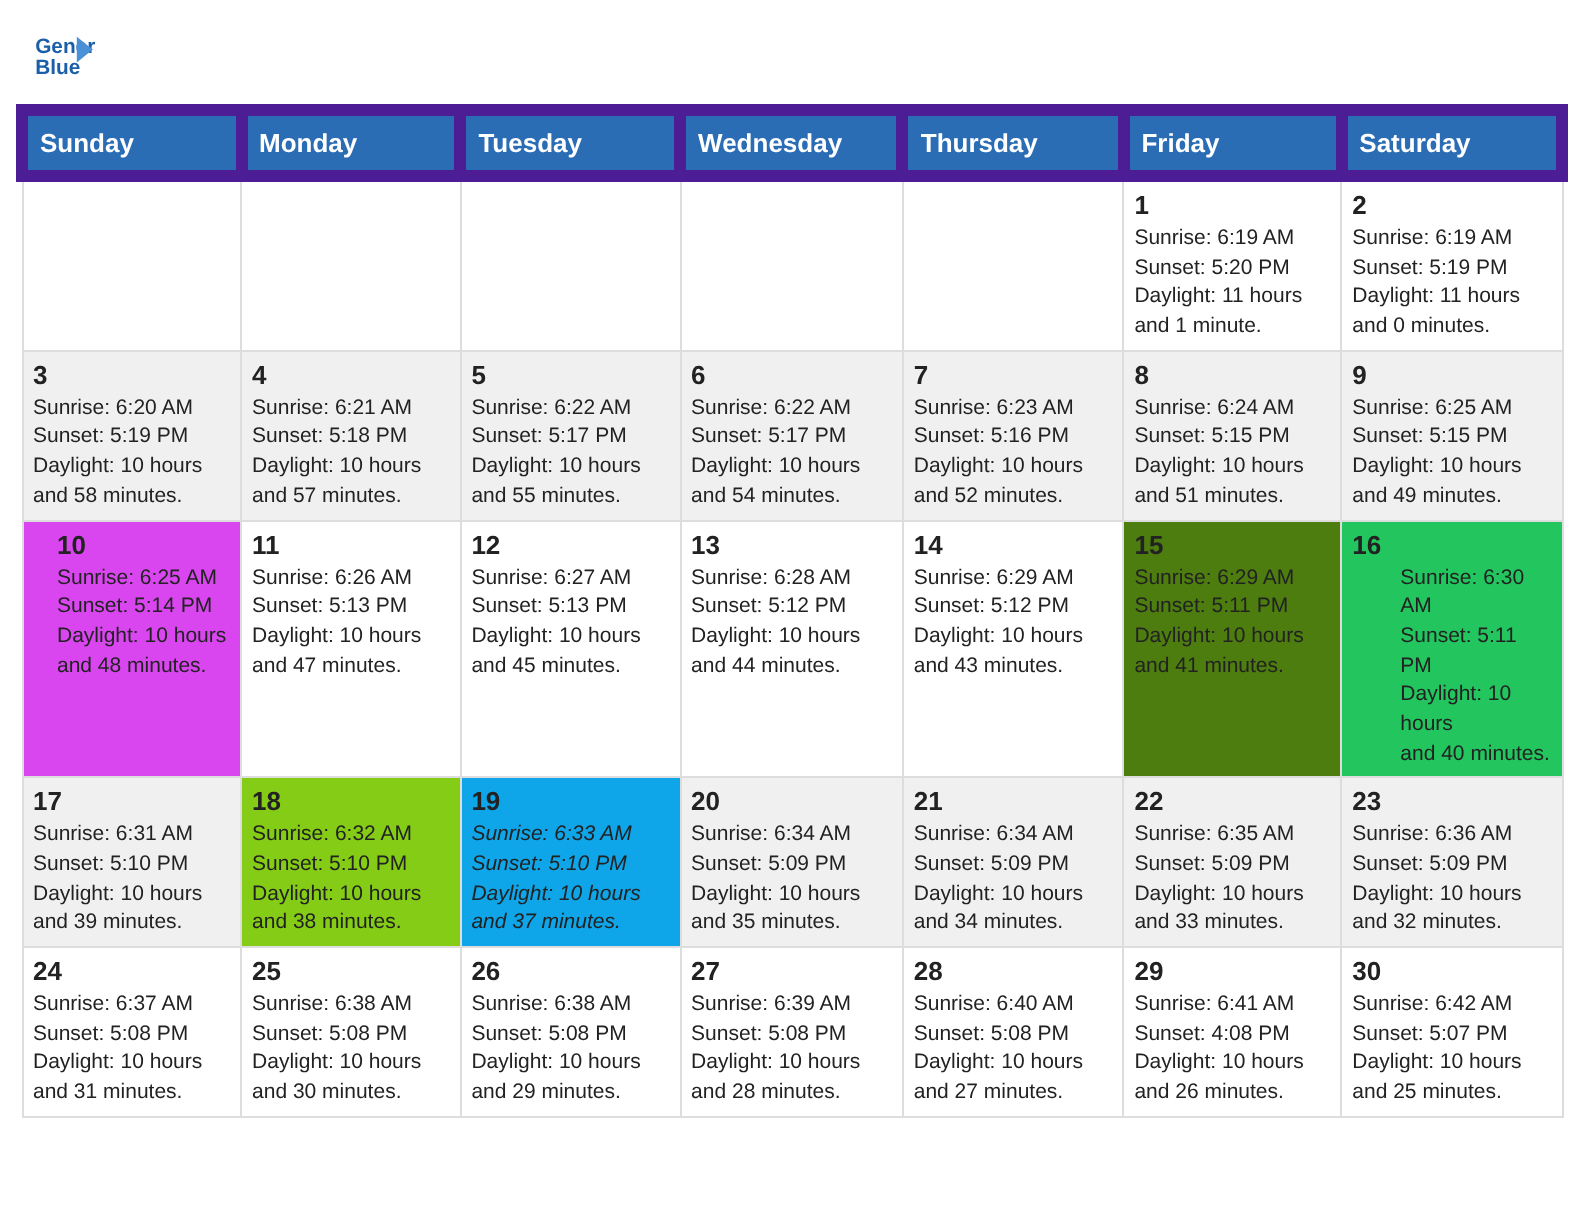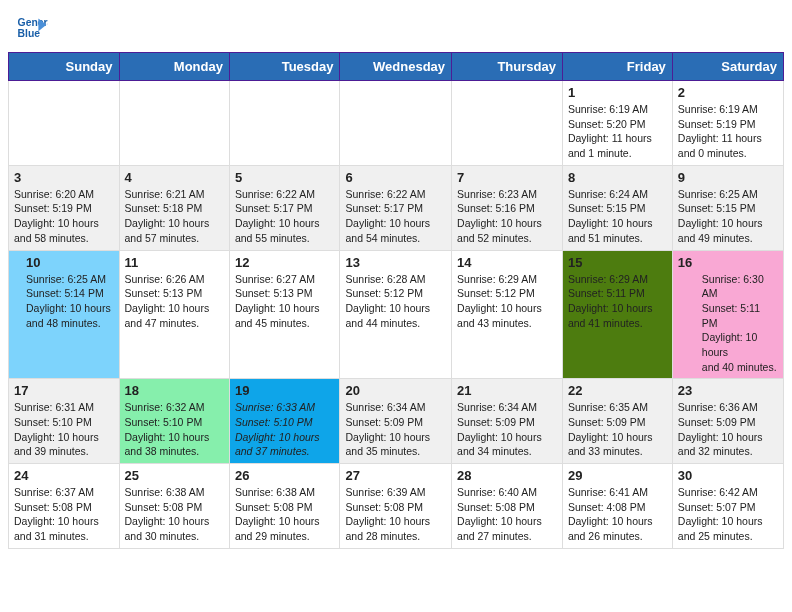--- a/index.html
+++ b/index.html
@@ -39,25 +39,25 @@
     }
     .calendar {
       width: 100%;
       border-collapse: collapse;
       border: 1px solid #ccc;
       margin: 0 0 0 0;
     }
     .calendar th {
       background-color: #2a6db5;
       color: #fff;
-      text-align: right;
+      text-align: left;
       padding: 6px 6px;
       font-size: 13px;
       font-weight: bold;
-      border: 1px solid #4c1d95;
+      border: 6px solid #4c1d95;
     }
     .calendar td {
       vertical-align: top;
       padding: 4px 5px;
       font-size: 11px;
       color: #222;
       border: 1px solid #ddd;
       width: 113px;
       min-height: 80px;
       height: 80px;
@@ -183,21 +183,21 @@
           </td>
           <td style="background: rgb(240, 240, 240);">
             <span class="day-num">9</span>
             <div class="day-info" style="white-space: pre-line;">Sunrise: 6:25 AM
 Sunset: 5:15 PM
 Daylight: 10 hours
 and 49 minutes.</div>
           </td>
         </tr>
         <tr>
-          <td style="background: #7dd3fc; padding-left: 17px;">
+          <td style="background: #d946ef; padding-left: 17px;">
             <span class="day-num">10</span>
             <div class="day-info" style="white-space: pre-line;">Sunrise: 6:25 AM
 Sunset: 5:14 PM
 Daylight: 10 hours
 and 48 minutes.</div>
           </td>
           <td style="background: rgb(255, 255, 255);">
             <span class="day-num">11</span>
             <div class="day-info" style="white-space: pre-line;">Sunrise: 6:26 AM
 Sunset: 5:13 PM
@@ -225,37 +225,37 @@
 Daylight: 10 hours
 and 43 minutes.</div>
           </td>
           <td style="background: #4d7c0f; margin-top: 24px;">
             <span class="day-num">15</span>
             <div class="day-info" style="white-space: pre-line;">Sunrise: 6:29 AM
 Sunset: 5:11 PM
 Daylight: 10 hours
 and 41 minutes.</div>
           </td>
-          <td style="background: #f9a8d4;">
+          <td style="background: #22c55e;">
             <span class="day-num">16</span>
             <div class="day-info" style="white-space: pre-line; margin-left: 24px;">Sunrise: 6:30 AM
 Sunset: 5:11 PM
 Daylight: 10 hours
 and 40 minutes.</div>
           </td>
         </tr>
         <tr>
           <td style="background: rgb(240, 240, 240);">
             <span class="day-num">17</span>
             <div class="day-info" style="white-space: pre-line;">Sunrise: 6:31 AM
 Sunset: 5:10 PM
 Daylight: 10 hours
 and 39 minutes.</div>
           </td>
-          <td style="background: #86efac;">
+          <td style="background: #84cc16;">
             <span class="day-num">18</span>
             <div class="day-info" style="white-space: pre-line;">Sunrise: 6:32 AM
 Sunset: 5:10 PM
 Daylight: 10 hours
 and 38 minutes.</div>
           </td>
           <td style="background: #0ea5e9;">
             <span class="day-num">19</span>
             <div class="day-info" style="white-space: pre-line; font-style: italic;">Sunrise: 6:33 AM
 Sunset: 5:10 PM

